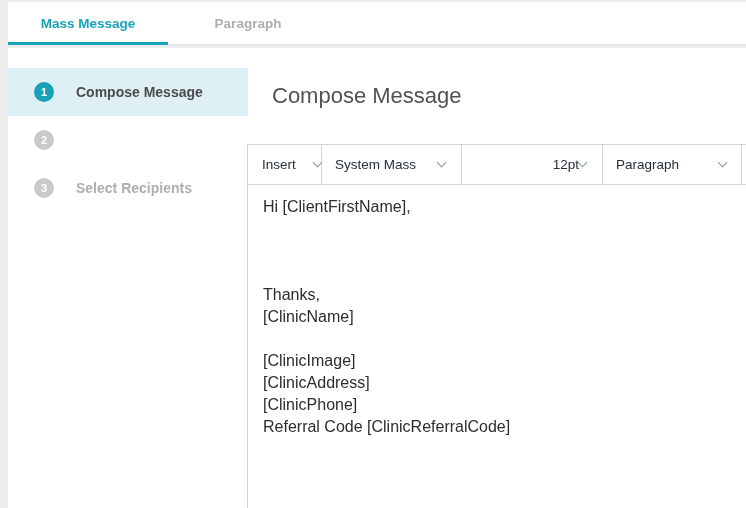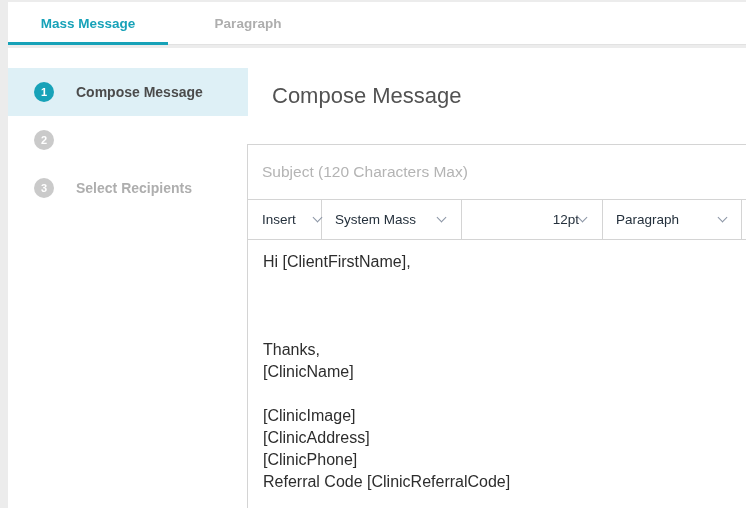--- a/index.html
+++ b/index.html
@@ -125,23 +125,20 @@
   <div class="step">
     <span class="step-badge">3</span>
     <span class="step-label">Select Recipients</span>
   </div>
 </aside>
 
 <main class="main">
   <h1 class="main-title">Compose Message</h1>
 
   <div class="compose-box">
-    <div class="subject-row">
-      <input type="text" placeholder="Subject (120 Characters Max)" style="">
-    </div>
 
     <div class="toolbar">
       <div class="tb-group tb-insert">
         <span>Insert</span>
         <span class="chev"></span>
       </div>
       <div class="tb-group tb-select tb-font">
         <span>System Mass</span>
         <span class="chev"></span>
       </div>

